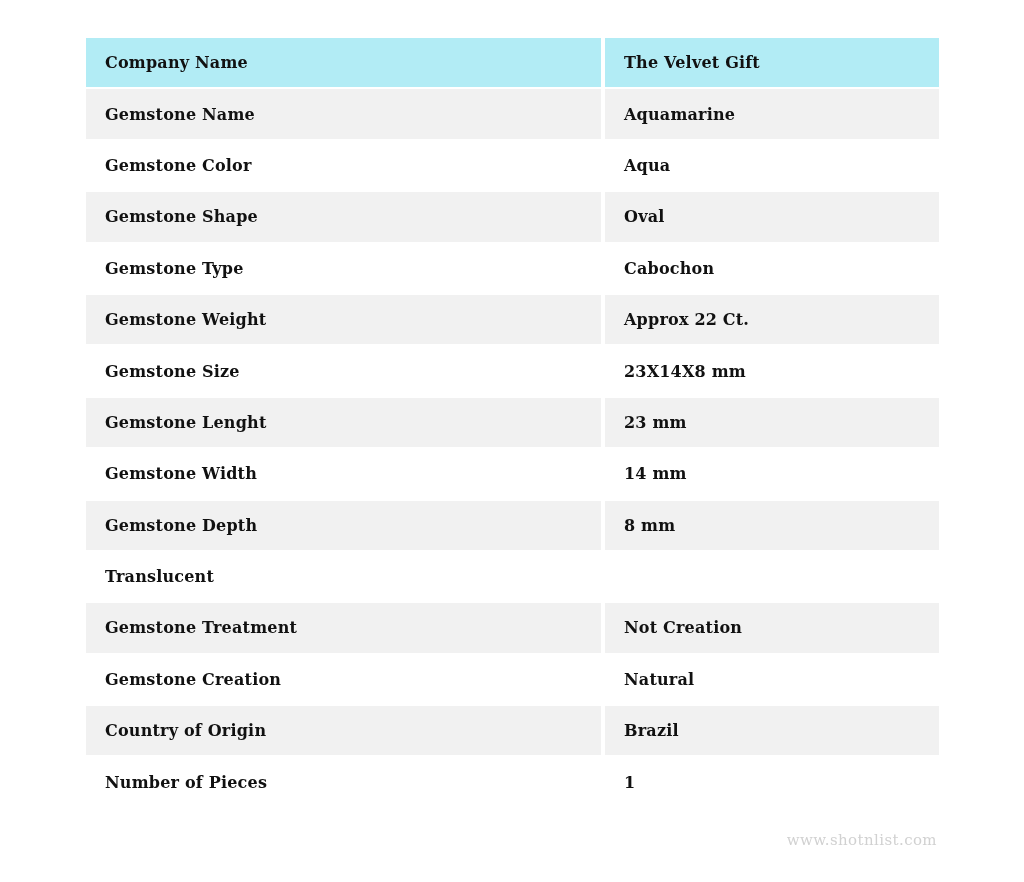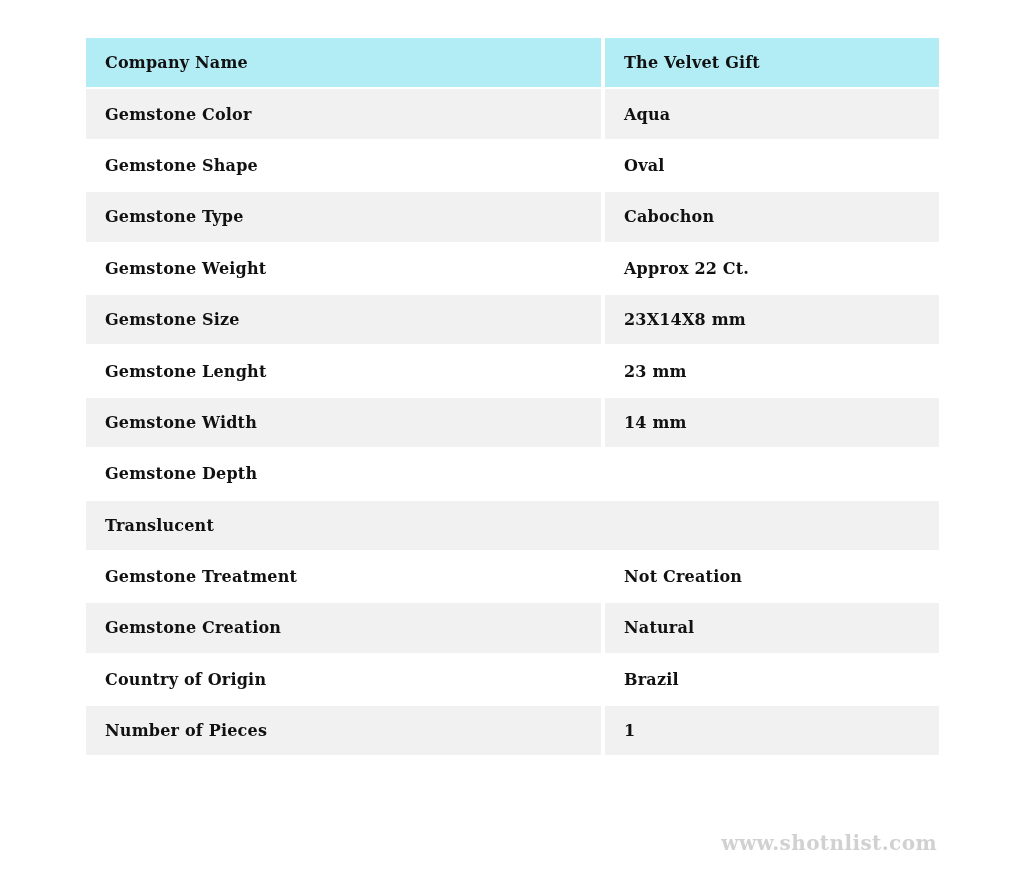--- a/index.html
+++ b/index.html
@@ -37,36 +37,40 @@
   
   .trow.header .cell { background: #b2ecf5; }
   
   .trow:not(.header):nth-child(even) .cell { background: #f1f1f1; }
   .trow:not(.header):nth-child(odd) .cell { background: #ffffff; }
   .watermark {
     position: absolute;
     left: 86px; top: 831px;
     width: 851px;
     text-align: right;
-    font-weight: bold;
-    font-size: 20px;
+    font-weight: normal;
+    font-size: 15px;
     letter-spacing: 0.4px;
     color: #d1d1d1;
   }
 </style>
 </head>
 <body>
 
 <div class="spec-table">
 
   <div class="trow header">
     <div class="cell cell-l">Company Name</div>
     <div class="cell cell-r">The Velvet Gift</div>
   </div>
 
+  <div class="trow">
+    <div class="cell cell-l">Gemstone Name</div>
+    <div class="cell cell-r">Aquamarine</div>
+  </div>
 
   <div class="trow">
     <div class="cell cell-l">Gemstone Color</div>
     <div class="cell cell-r">Aqua</div>
   </div>
 
   <div class="trow">
     <div class="cell cell-l">Gemstone Shape</div>
     <div class="cell cell-r">Oval</div>
   </div>
@@ -91,20 +95,21 @@
     <div class="cell cell-r">23 mm</div>
   </div>
 
   <div class="trow">
     <div class="cell cell-l">Gemstone Width</div>
     <div class="cell cell-r">14 mm</div>
   </div>
 
   <div class="trow">
     <div class="cell cell-l">Gemstone Depth</div>
+    <div class="cell cell-r">8 mm</div>
   </div>
 
   <div class="trow">
     <div class="cell cell-r">Translucent</div>
   </div>
 
   <div class="trow">
     <div class="cell cell-l">Gemstone Treatment</div>
     <div class="cell cell-r">Not Creation</div>
   </div>

